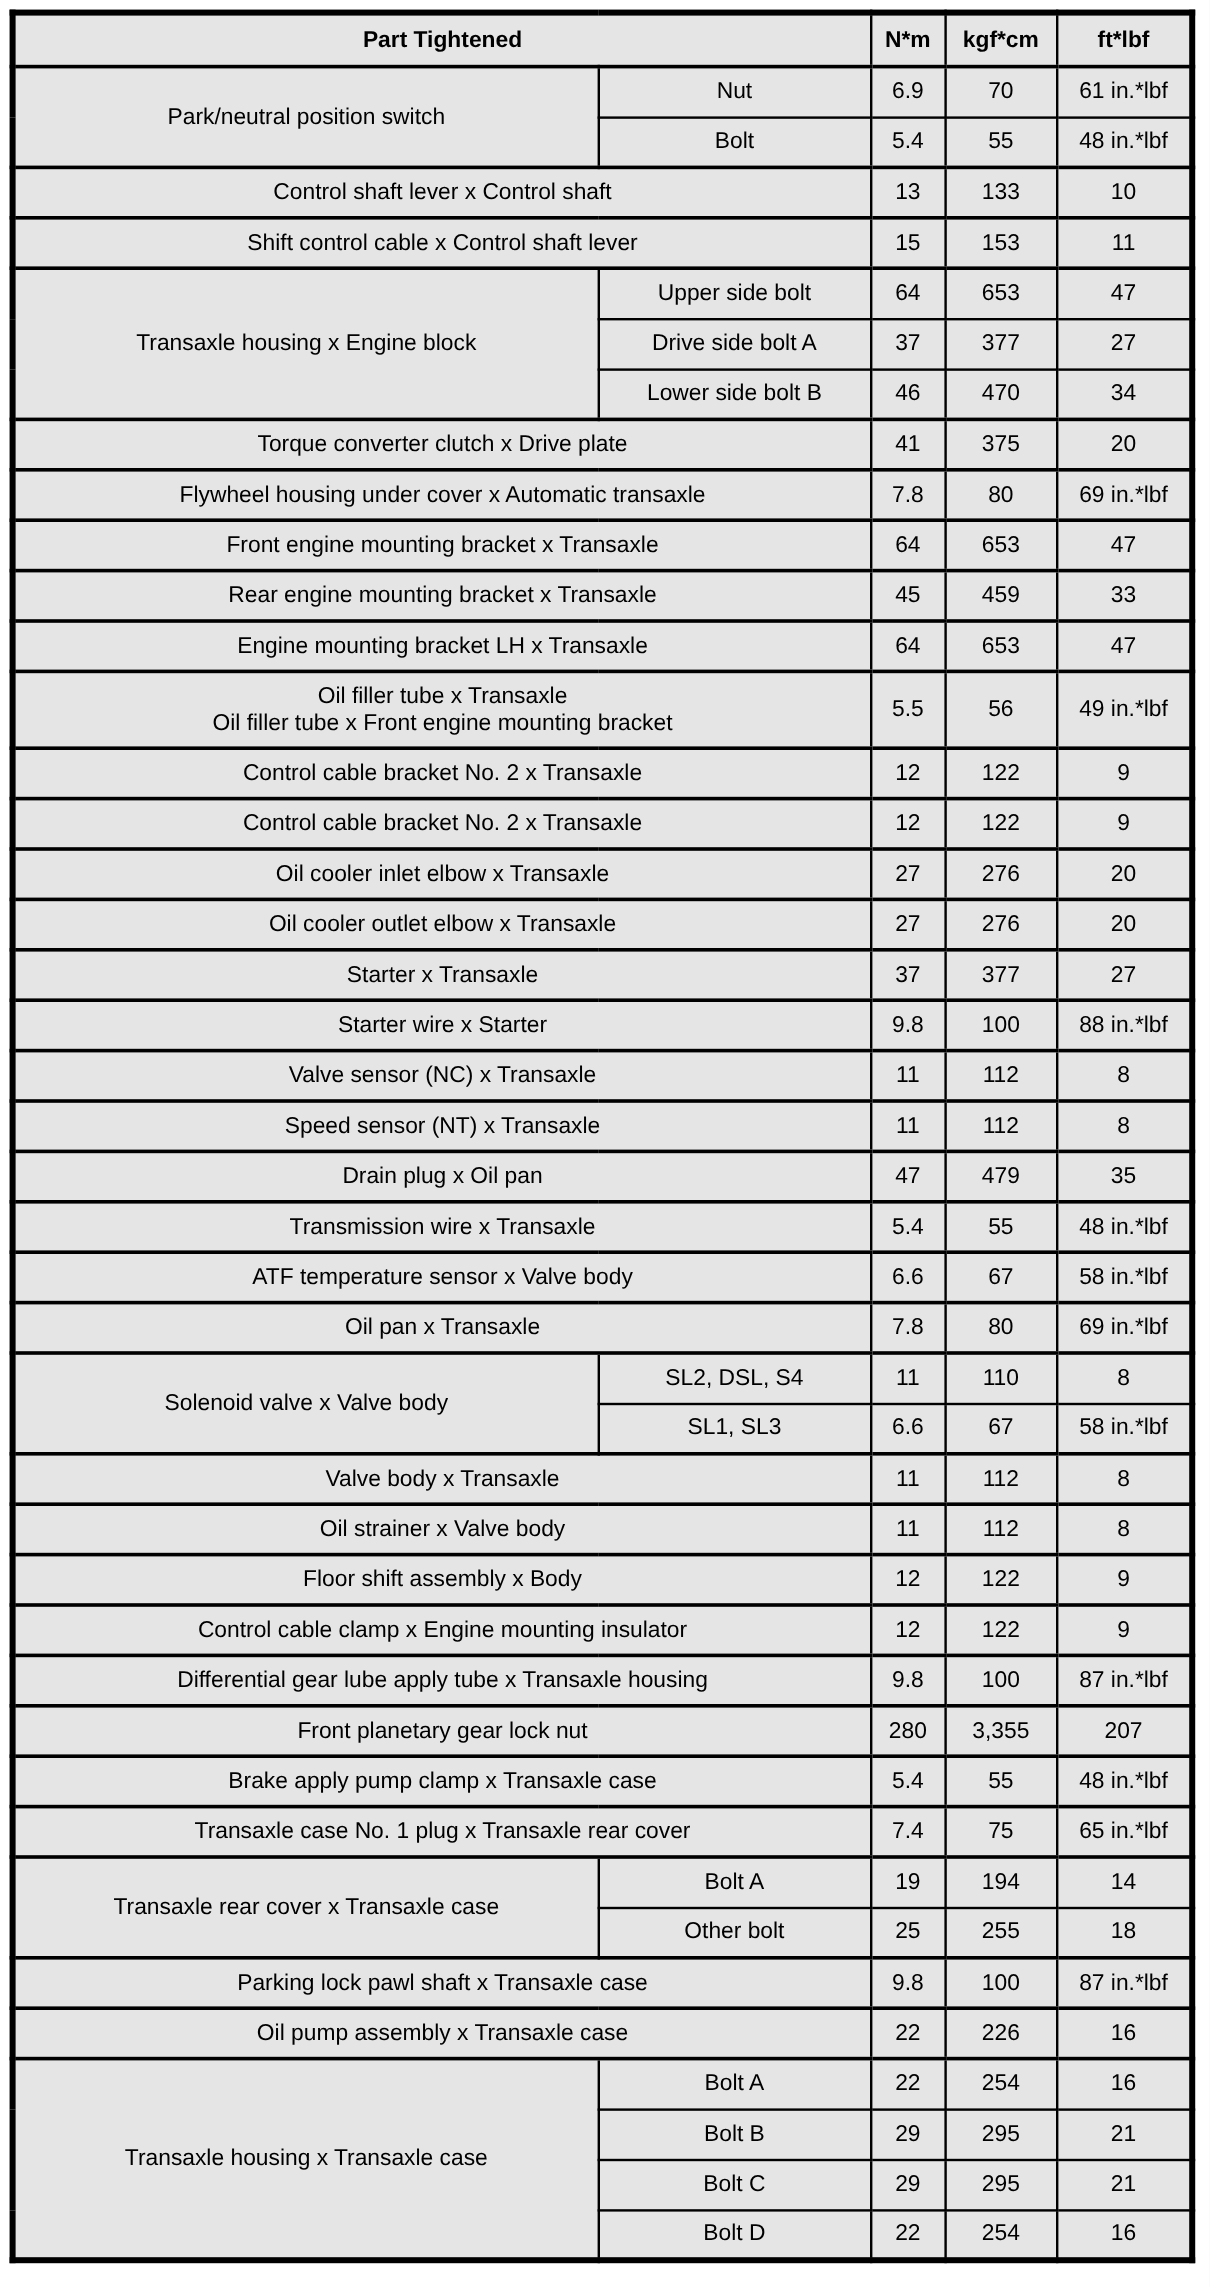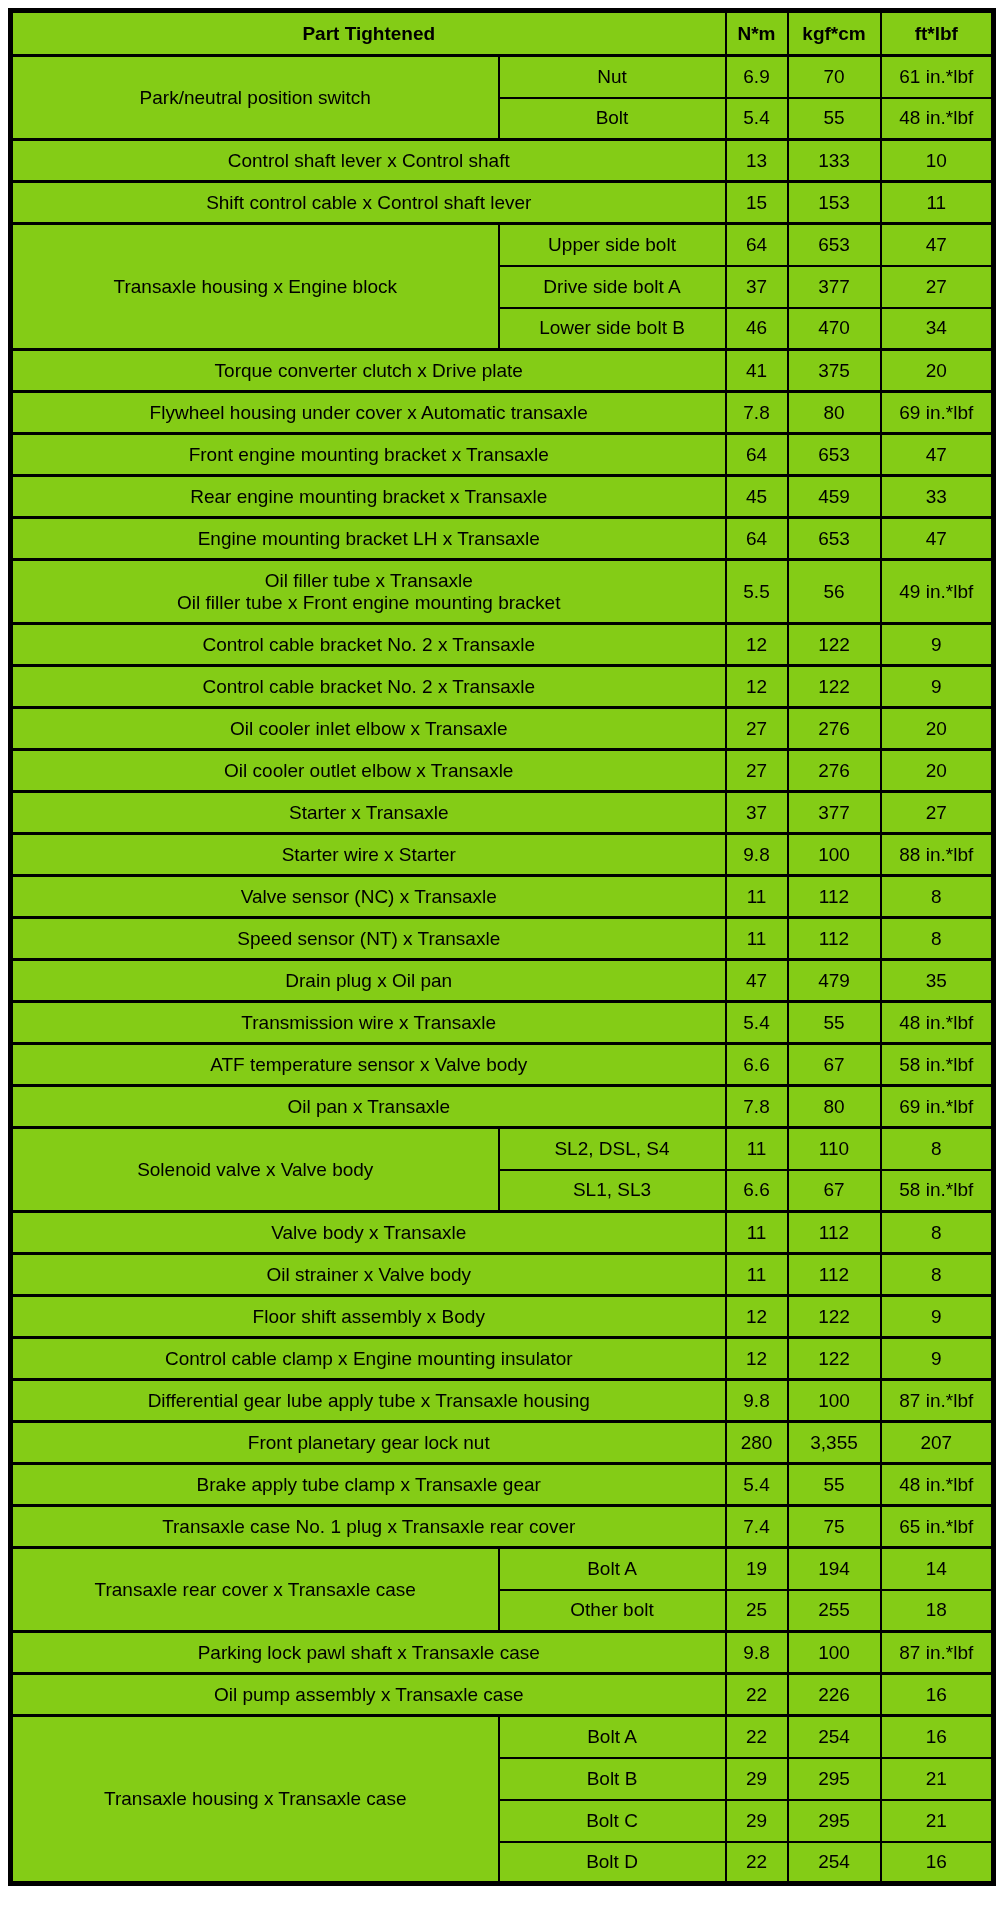--- a/index.html
+++ b/index.html
@@ -14,21 +14,21 @@
     color: #000000;
   }
   #torque-table {
     position: absolute;
     left: 8px;
     top: 8px;
     width: 983px;
     border-collapse: collapse;
     table-layout: fixed;
     border: 5px solid #000;
-    background: #84cc16;
+    background: #e5e5e5;
   }
   #torque-table td, #torque-table th {
     border: 2px solid #000;
     font-size: 19px;
     line-height: 1.15;
     padding: 2px 5px;
     vertical-align: middle;
     overflow: hidden;
     white-space: nowrap;
   }
@@ -275,21 +275,21 @@
         <td class="num-cell">100</td>
         <td class="num-cell">87 in.*lbf</td>
       </tr>
       <tr class="group-start">
         <td class="part-cell" colspan="2">Front planetary gear lock nut</td>
         <td class="num-cell">280</td>
         <td class="num-cell">3,355</td>
         <td class="num-cell">207</td>
       </tr>
       <tr class="group-start">
-        <td class="part-cell" colspan="2">Brake apply tube clamp x Transaxle gear</td>
+        <td class="part-cell" colspan="2">Brake apply pump clamp x Transaxle case</td>
         <td class="num-cell">5.4</td>
         <td class="num-cell">55</td>
         <td class="num-cell">48 in.*lbf</td>
       </tr>
       <tr class="group-start">
         <td class="part-cell" colspan="2">Transaxle case No. 1 plug x Transaxle rear cover</td>
         <td class="num-cell">7.4</td>
         <td class="num-cell">75</td>
         <td class="num-cell">65 in.*lbf</td>
       </tr>

